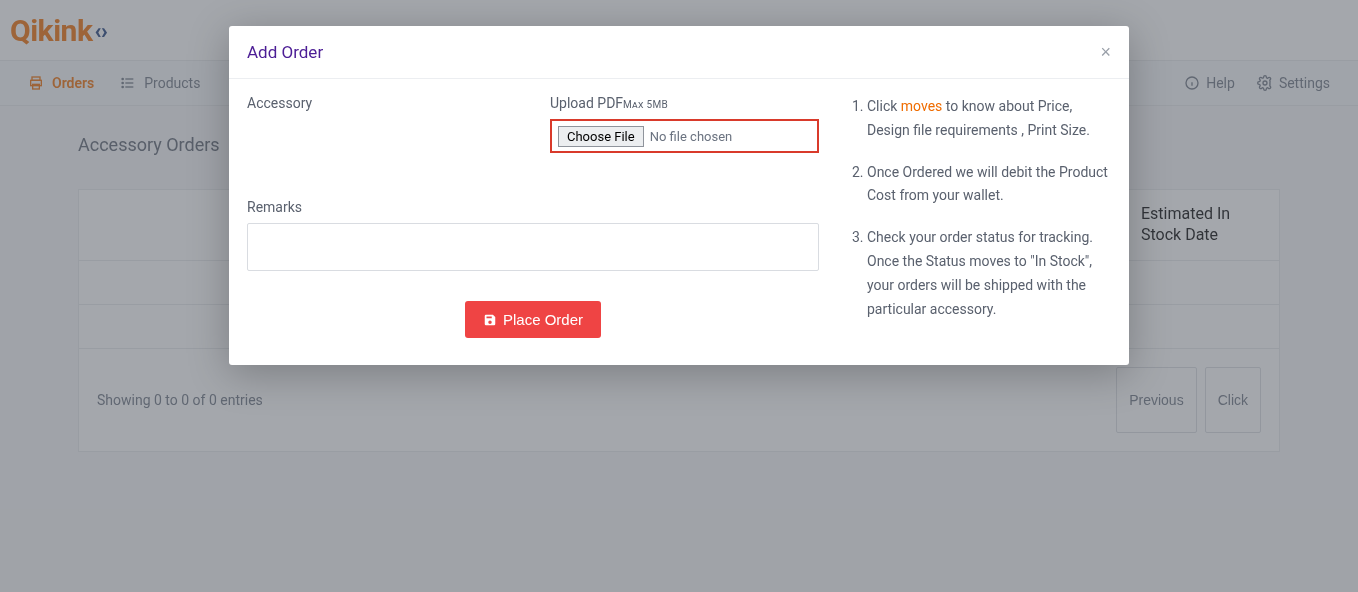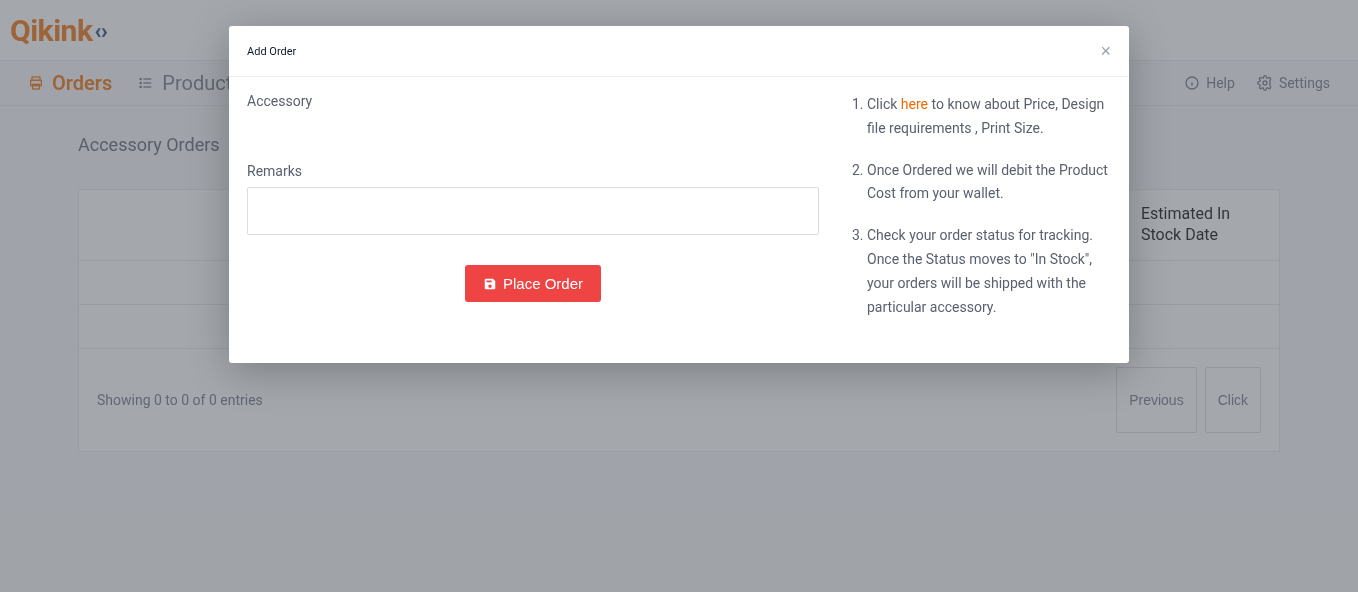--- a/index.html
+++ b/index.html
@@ -8,42 +8,42 @@
 
   
   .topbar { background: #fff; height: 60px; display: flex; align-items: center; padding: 0 10px; }
   .logo { font-weight: 700; font-size: 30px; letter-spacing: -0.5px; display: flex; align-items: center; }
   .logo .q { color: #ef6c00; }
   .logo .chevrons { color: #1c3c7a; font-size: 22px; font-weight: 900; margin-left: 2px; }
 
   
   .navrow { background: #f7f8fa; height: 46px; border-top: 1px solid #e7e9ec; border-bottom: 1px solid #e7e9ec; display: flex; align-items: center; padding: 0 28px; justify-content: space-between; }
   .navleft { display: flex; align-items: center; gap: 26px; }
-  .navitem { display: flex; align-items: center; gap: 8px; color: #6b7380; font-size: 20px; }
+  .navitem { display: flex; align-items: center; gap: 8px; color: #6b7380; font-size: 14px; }
   .navitem.active { color: #ef6c00; font-weight: 600; }
   .navright { display: flex; align-items: center; gap: 22px; color: #6b7380; font-size: 14px; }
   .navright .item { display: flex; align-items: center; gap: 6px; text-align: center; }
 
   
   .page { padding: 28px 78px; }
   .page-title { font-size: 18px; color: #5a616e; font-weight: 400; }
   .card { background: #fff; border: 1px solid #e7e9ec; margin-top: 34px; padding: 0; }
   .thead { background: #fff; border-bottom: 1px solid #e7e9ec; padding: 14px 18px; }
   .thead .col-client { width: 200px; display: inline-block; }
   .thead .col-eta { float: right; width: 120px; text-align: left; line-height: 1.3; }
   .empty-row { height: 44px; border-bottom: 1px solid #e7e9ec; }
   .table-footer { padding: 18px; display: flex; justify-content: space-between; align-items: center; font-size: 14px; color: #6b7380; }
   .pager { display: flex; gap: 8px; }
   .pager button { border: 1px solid #d9dce1; background: #fff; color: #6b7380; padding: 24px 12px; font-size: 14px; border-radius: 2px; cursor: pointer; }
 
   
   .overlay { position: absolute; inset: 0; background: rgba(90, 95, 103, 0.55); display: flex; align-items: flex-start; justify-content: center; }
   .modal { background: #fff; width: 900px; margin-top: 26px; border-radius: 3px; box-shadow: 0 8px 40px rgba(0,0,0,0.25); position: relative; max-height: 540px; }
   .modal-header { padding: 16px 18px; border-bottom: 1px solid #eceef1; display: flex; justify-content: space-between; align-items: center; }
-  .modal-title { font-size: 11px; color: #0f172a; font-weight: 400; }
+  .modal-title { font-size: 17px; color: #4c1d95; font-weight: 400; }
   .modal-close { color: #9aa0a9; font-size: 18px; cursor: pointer; background: none; border: none; line-height: 1; }
   .modal-body { display: flex; padding: 16px 18px 26px 18px; gap: 30px; }
   .form-area { flex: 1; }
   .form-row { display: flex; gap: 34px; }
   .form-group { flex: 1; }
   .form-label { font-size: 14px; color: #5a616e; display: block; margin-bottom: 8px; }
   .form-label .small { font-size: 10px; font-variant: small-caps; letter-spacing: 0.3px; }
 
   .select-wrap { border: 2px solid #d93a2b; height: 34px; display: flex; align-items: center; padding: 0 10px; justify-content: space-between; font-size: 14px; color: #5a616e; cursor: pointer; }
   .select-caret { width: 0; height: 0; border-left: 4px solid transparent; border-right: 4px solid transparent; border-top: 4px solid #9aa0a9; }
@@ -144,39 +144,48 @@
       <button class="modal-close">
         <span>×</span>
       </button>
     </div>
     <div class="modal-body">
       <div class="form-area">
         <div class="form-row">
           <div class="form-group">
             <label class="form-label">Accessory</label>
           </div>
+          <div class="form-group">
+            <label class="form-label">
+              <span>Upload PDF</span><span class="small">Max 5MB</span>
+            </label>
+            <div class="file-wrap">
+              <button class="file-btn">Choose File</button>
+              <span class="file-status">No file chosen</span>
+            </div>
+          </div>
         </div>
 
         <label class="remarks-label">Remarks</label>
         <textarea class="remarks" style=""></textarea>
 
         <div class="submit-row">
           <button class="btn-primary">
             <svg class="save-icon" viewBox="0 0 24 24" fill="#fff">
                 <path d="M17 3H5a2 2 0 0 0-2 2v14a2 2 0 0 0 2 2h14a2 2 0 0 0 2-2V7l-4-4zM12 19a3 3 0 1 1 0-6 3 3 0 0 1 0 6zm3-10H6V6h9v3z"></path>
               </svg>
             <span>Place Order</span>
           </button>
         </div>
       </div>
 
       <div class="info-list">
         <ol>
           <li>
-            <span>Click </span><a href="#">here</a><span> to know about Price, Design file requirements , Print Size.</span>
+            <span>Click </span><a href="#">moves</a><span> to know about Price, Design file requirements , Print Size.</span>
           </li>
           <li>Once Ordered we will debit the Product Cost from your wallet.</li>
           <li>Check your order status for tracking. Once the Status moves to "In Stock", your orders will be shipped with the particular accessory.</li>
         </ol>
       </div>
     </div>
   </div>
 </div>
 
 </body></html>

